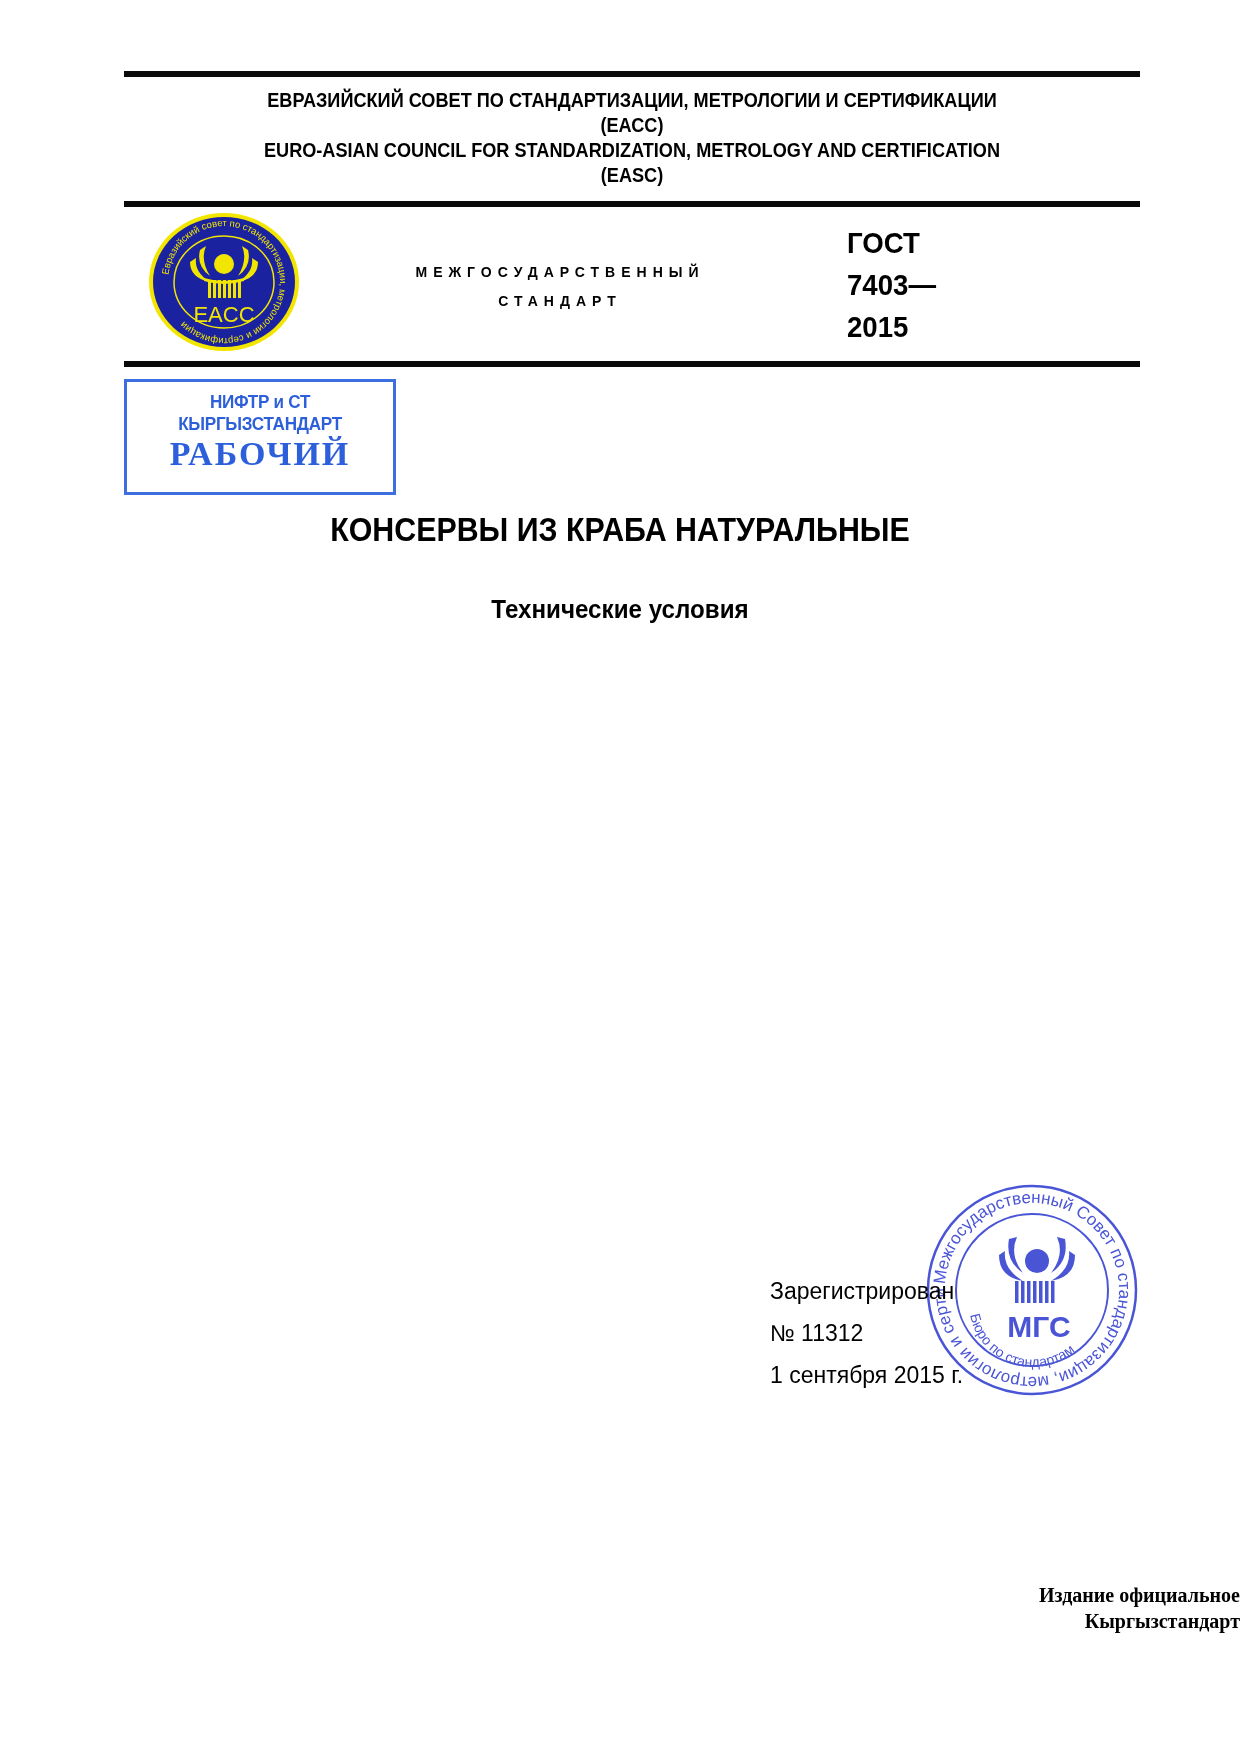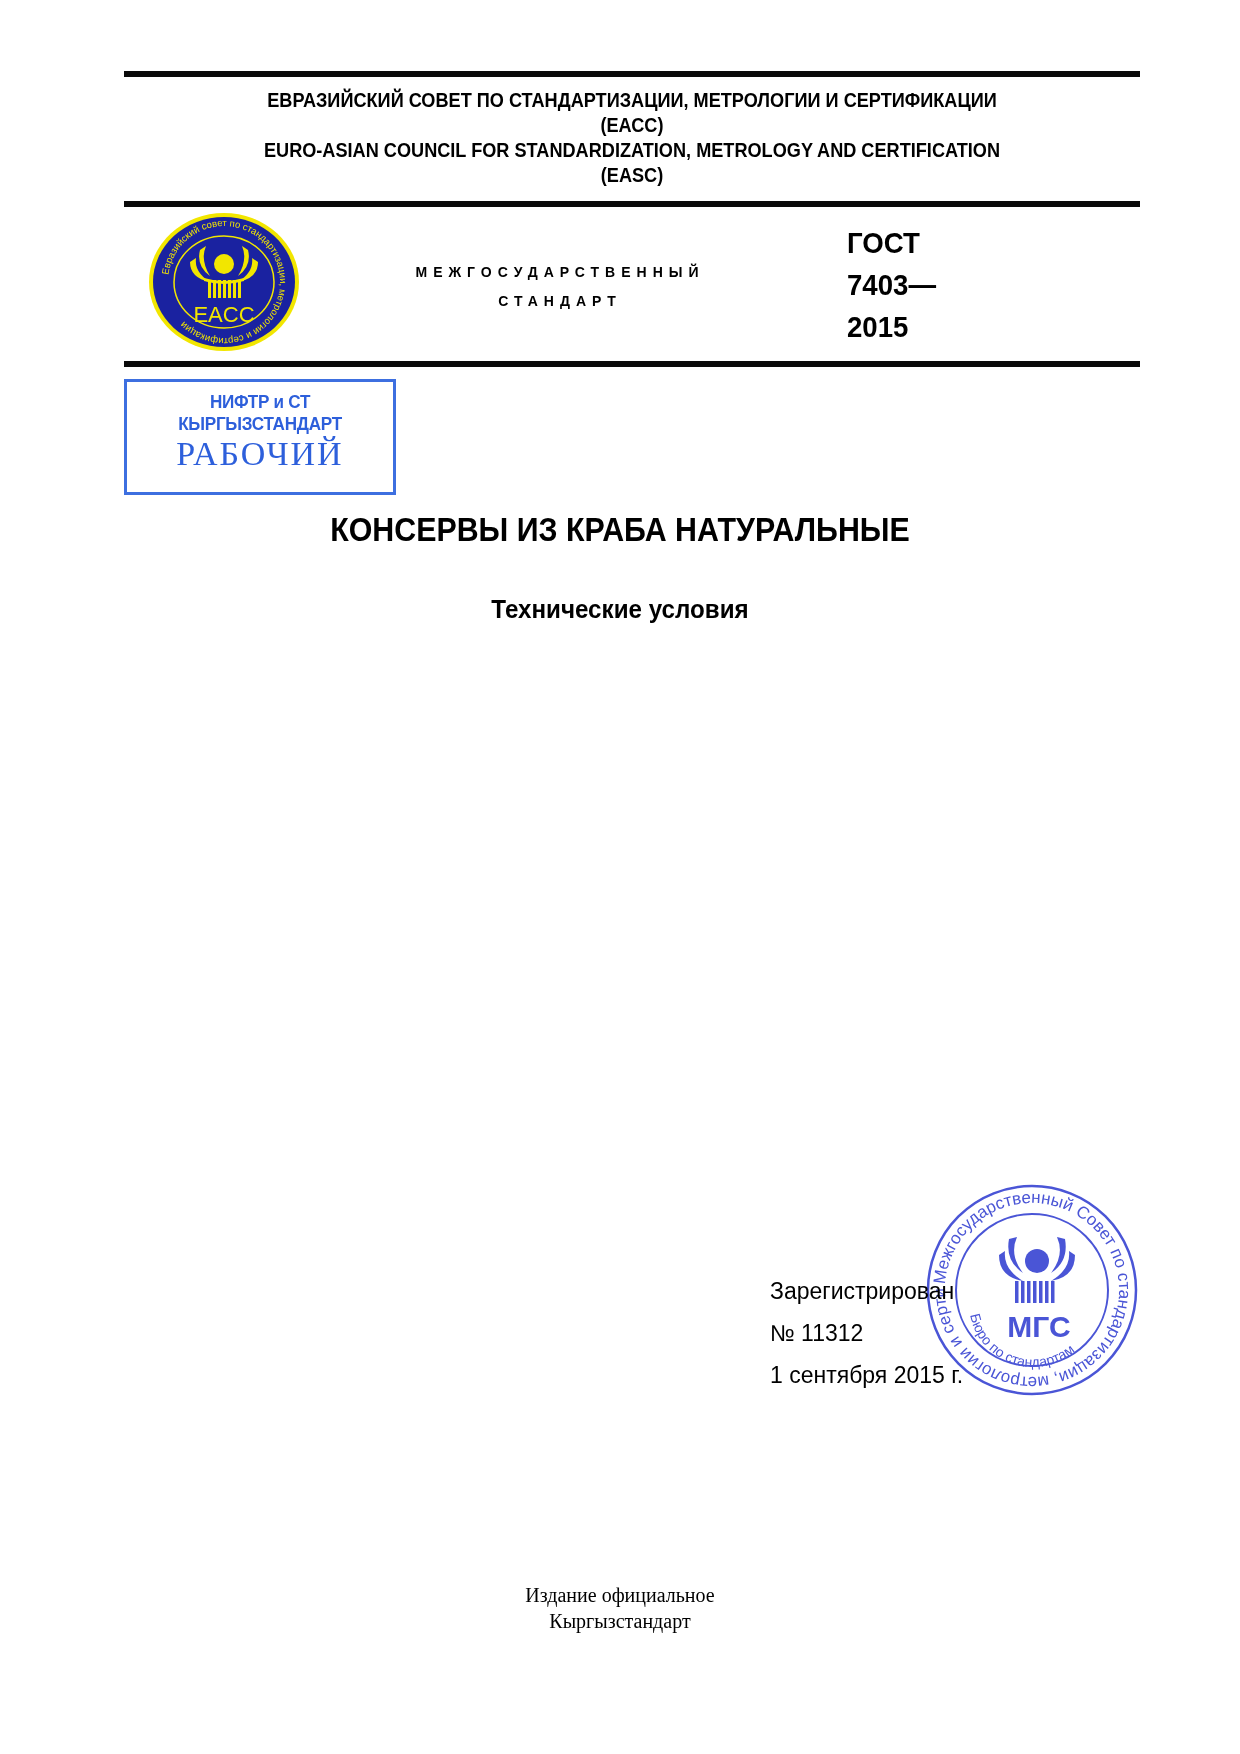--- a/index.html
+++ b/index.html
@@ -13,30 +13,30 @@
     .council div { white-space: nowrap; }
 
     .logo { position: absolute; left: 148px; top: 212px; width: 152px; height: 140px; }
 
     .interstate { position: absolute; left: 345px; width: 430px; top: 258px; text-align: center; font-weight: bold; font-size: 14px; letter-spacing: 6px; line-height: 29px; }
 
     .gost { position: absolute; left: 847px; top: 222px; font-weight: bold; font-size: 30px; line-height: 42px; transform: scaleX(0.92); transform-origin: left; }
 
     .stamp { position: absolute; left: 124px; top: 379px; width: 272px; height: 116px; border: 3px solid #3d6fe0; box-sizing: border-box; color: #2d5fdb; text-align: center; }
     .stamp .s1 { font-family: "Liberation Sans", sans-serif; font-weight: bold; font-size: 19px; margin-top: 9px; letter-spacing: -0.3px; transform: scaleX(0.9); }
-    .stamp .s2 { font-family: "Liberation Serif", serif; font-weight: normal; font-size: 34px; line-height: 38px; letter-spacing: 2px; }
+    .stamp .s2 { font-family: "Liberation Serif", serif; font-weight: bold; font-size: 34px; line-height: 38px; letter-spacing: 2px; }
 
     .title { position: absolute; left: 0; width: 1240px; top: 511px; text-align: center; font-weight: bold; font-size: 33px; transform: scaleX(0.92); }
     .subtitle { position: absolute; left: 0; width: 1240px; top: 594px; text-align: center; font-weight: bold; font-size: 26px; transform: scaleX(0.93); }
 
     .mgs-seal { position: absolute; left: 925px; top: 1183px; width: 215px; height: 215px; }
 
     .registered { position: absolute; left: 770px; top: 1270px; font-size: 23px; line-height: 42px; color: #000; }
 
-    .edition { position: absolute; left: 0; width: 1240px; top: 1582px; text-align: center; font-family: "Liberation Serif", serif; font-weight: normal; font-size: 20px; line-height: 26px; }
+    .edition { position: absolute; left: 0; width: 1240px; top: 1582px; text-align: right; font-family: "Liberation Serif", serif; font-weight: bold; font-size: 20px; line-height: 26px; }
   </style>
 </head>
 <body>
 
 <div class="rule r1"></div>
 
 <div class="council">
   <div>ЕВРАЗИЙСКИЙ СОВЕТ ПО СТАНДАРТИЗАЦИИ, МЕТРОЛОГИИ И СЕРТИФИКАЦИИ</div>
   <div>(ЕАСС)</div>
   <div>EURO-ASIAN COUNCIL FOR STANDARDIZATION, METROLOGY AND CERTIFICATION</div>

